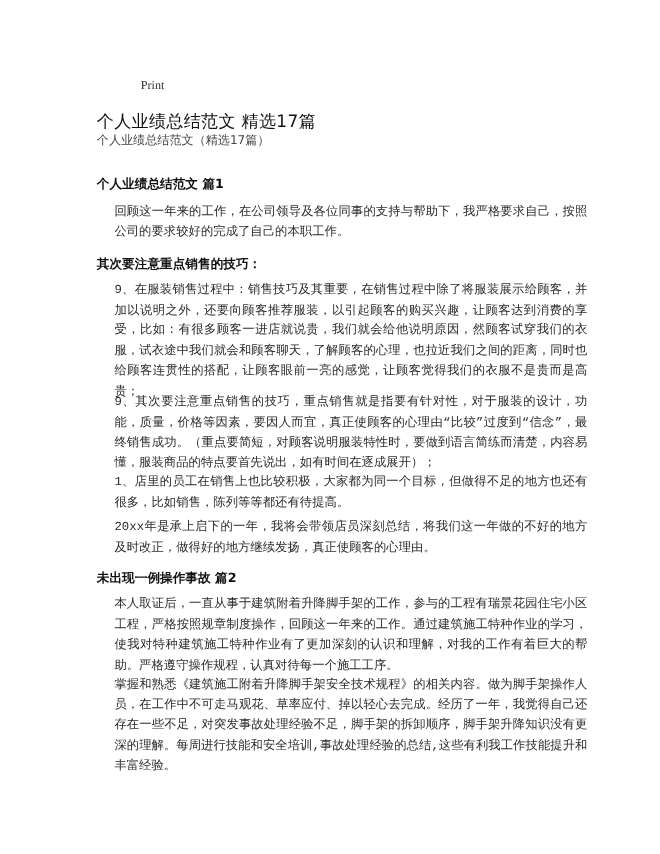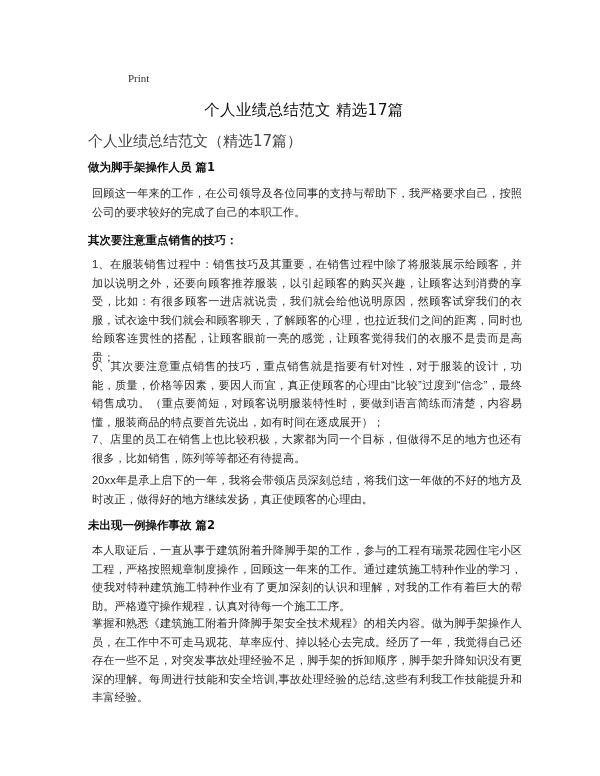--- a/index.html
+++ b/index.html
@@ -1,35 +1,35 @@
 <!DOCTYPE html>
 <html><head>
 <meta charset="utf-8">
 <style>
   html, body { margin: 0; padding: 0; background: #ffffff; }
   body { width: 600px; height: 776px; overflow: hidden; position: relative; color: #222; }
   .page { position: absolute; left: 88px; top: 0; width: 432px; }
   .print { position: absolute; top: 72px; left: 0; font-family: "Liberation Serif", serif; font-size: 11px; color: #333; margin-left: 40px; }
-  .title { position: absolute; top: 100px; left: 0; width: 432px; text-align: center; font-family: "DejaVu Sans", sans-serif; font-size: 15.5px; color: #111; letter-spacing: 0.3px; }
-  .subtitle { position: absolute; top: 132px; left: 0; font-family: "DejaVu Sans", sans-serif; font-size: 15px; color: #444; }
+  .title { position: absolute; top: 100px; left: 0; width: 432px; font-family: "DejaVu Sans", sans-serif; font-size: 15.5px; color: #111; letter-spacing: 0.3px; }
+  .subtitle { position: absolute; top: 120px; left: 0; font-family: "DejaVu Sans", sans-serif; font-size: 11px; color: #444; }
   .h { position: absolute; left: 0; font-family: "DejaVu Sans", sans-serif; font-weight: bold; font-size: 11.5px; color: #111; }
-  .p { position: absolute; left: 4px; width: 430px; font-family: Liberation Sans, sans-serif; font-size: 11.2px; line-height: 18.5px; color: #2a2a2a; text-align: justify; letter-spacing: 0.05px; }
+  .p { position: absolute; left: 16px; width: 430px; font-family: Liberation Mono, monospace; font-size: 11.2px; line-height: 18.5px; color: #2a2a2a; text-align: justify; letter-spacing: 0.05px; }
 </style>
 </head>
 <body>
 
 <div class="page">
   <div class="print">Print</div>
   <div class="title">个人业绩总结范文 精选17篇</div>
   <div class="subtitle">个人业绩总结范文（精选17篇）</div>
 
-  <div class="h" style="top:160px">做为脚手架操作人员 篇1</div>
+  <div class="h" style="top:160px">个人业绩总结范文 篇1</div>
   <div class="p" style="top:184px">回顾这一年来的工作，在公司领导及各位同事的支持与帮助下，我严格要求自己，按照公司的要求较好的完成了自己的本职工作。</div>
   <div class="h" style="top:233px">其次要注意重点销售的技巧：</div>
-  <div class="p" style="top:255px">1、在服装销售过程中：销售技巧及其重要，在销售过程中除了将服装展示给顾客，并加以说明之外，还要向顾客推荐服装，以引起顾客的购买兴趣，让顾客达到消费的享受，比如：有很多顾客一进店就说贵，我们就会给他说明原因，然顾客试穿我们的衣服，试衣途中我们就会和顾客聊天，了解顾客的心理，也拉近我们之间的距离，同时也给顾客连贯性的搭配，让顾客眼前一亮的感觉，让顾客觉得我们的衣服不是贵而是高贵；</div>
+  <div class="p" style="top:255px">9、在服装销售过程中：销售技巧及其重要，在销售过程中除了将服装展示给顾客，并加以说明之外，还要向顾客推荐服装，以引起顾客的购买兴趣，让顾客达到消费的享受，比如：有很多顾客一进店就说贵，我们就会给他说明原因，然顾客试穿我们的衣服，试衣途中我们就会和顾客聊天，了解顾客的心理，也拉近我们之间的距离，同时也给顾客连贯性的搭配，让顾客眼前一亮的感觉，让顾客觉得我们的衣服不是贵而是高贵；</div>
   <div class="p" style="top:357px">9、其次要注意重点销售的技巧，重点销售就是指要有针对性，对于服装的设计，功能，质量，价格等因素，要因人而宜，真正使顾客的心理由“比较”过度到“信念”，最终销售成功。（重点要简短，对顾客说明服装特性时，要做到语言简练而清楚，内容易懂，服装商品的特点要首先说出，如有时间在逐成展开）；</div>
-  <div class="p" style="top:430px">7、店里的员工在销售上也比较积极，大家都为同一个目标，但做得不足的地方也还有很多，比如销售，陈列等等都还有待提高。</div>
+  <div class="p" style="top:430px">1、店里的员工在销售上也比较积极，大家都为同一个目标，但做得不足的地方也还有很多，比如销售，陈列等等都还有待提高。</div>
   <div class="p" style="top:471px">20xx年是承上启下的一年，我将会带领店员深刻总结，将我们这一年做的不好的地方及时改正，做得好的地方继续发扬，真正使顾客的心理由。</div>
 
   <div class="h" style="top:518px">未出现一例操作事故 篇2</div>
   <div class="p" style="top:541px">本人取证后，一直从事于建筑附着升降脚手架的工作，参与的工程有瑞景花园住宅小区工程，严格按照规章制度操作，回顾这一年来的工作。通过建筑施工特种作业的学习，使我对特种建筑施工特种作业有了更加深刻的认识和理解，对我的工作有着巨大的帮助。严格遵守操作规程，认真对待每一个施工工序。</div>
   <div class="p" style="top:614px">掌握和熟悉《建筑施工附着升降脚手架安全技术规程》的相关内容。做为脚手架操作人员，在工作中不可走马观花、草率应付、掉以轻心去完成。经历了一年，我觉得自己还存在一些不足，对突发事故处理经验不足，脚手架的拆卸顺序，脚手架升降知识没有更深的理解。每周进行技能和安全培训,事故处理经验的总结,这些有利我工作技能提升和丰富经验。</div>
 </div>
 
 </body></html>

